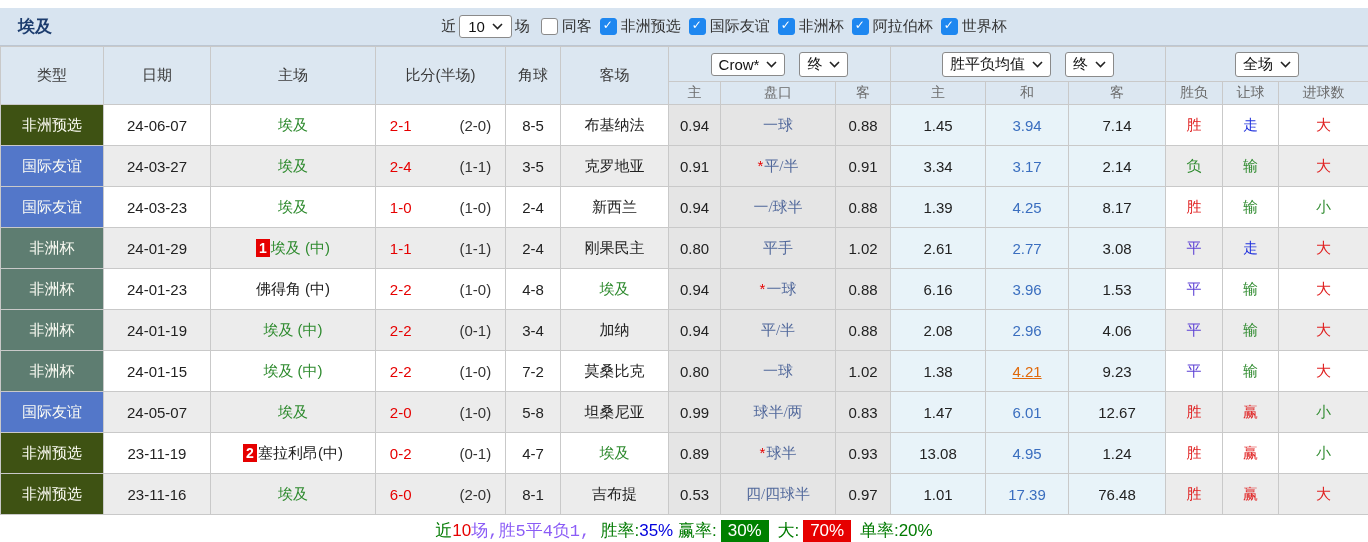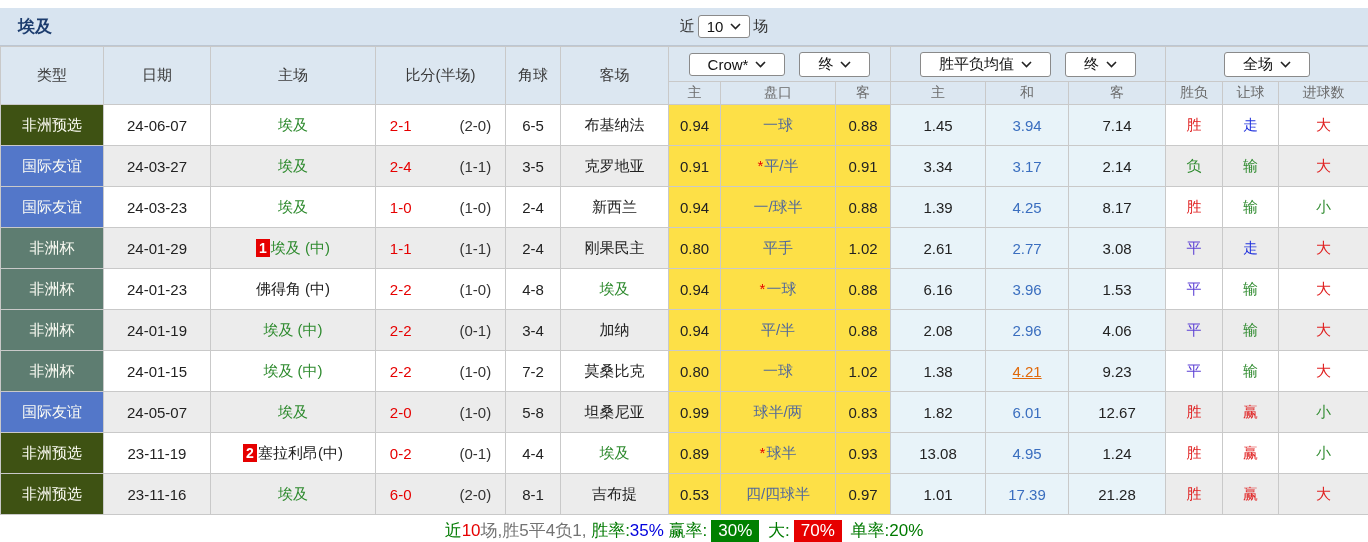--- a/index.html
+++ b/index.html
@@ -3,56 +3,56 @@
 <meta charset="utf-8">
 <style>
   html,body{margin:0;padding:0;background:#fff;}
   body{width:1368px;height:542px;font-family:"Liberation Sans","DejaVu Sans",sans-serif;overflow:hidden;}
   .page{width:1368px;height:386px;background:#fff;}
   
   .topstrip{height:8px;background:#fff;}
   .topbar{height:37px;background:#d8e4f0;display:flex;align-items:center;border-bottom:1px solid #bcC6d2;}
   .title{color:#1c3c6e;font-weight:bold;font-size:17px;margin-left:18px;white-space:nowrap;}
   .filters{flex:1;display:flex;align-items:center;justify-content:center;gap:3px;transform:translateX(14px);font-size:15px;color:#333;white-space:nowrap;}
-  .select{display:inline-flex;align-items:center;gap:7px;background:#fff;border:1px solid #8a8a8a;border-radius:3px;padding:2px 18px;font-size:15px;color:#111;cursor:default;}
+  .select{display:inline-flex;align-items:center;gap:7px;background:#fff;border:1px solid #8a8a8a;border-radius:3px;padding:2px 7px;font-size:15px;color:#111;cursor:default;}
   .select svg{display:block;}
   .cb{display:inline-block;width:15px;height:15px;border:1px solid #8a8a8a;border-radius:3px;background:#fff;margin:0 4px 0 8px;vertical-align:-3px;position:relative;}
   .cb.checked{background:#1e87f0;border-color:#1e87f0;}
   .cb.checked::after{content:"✓";position:absolute;left:2px;top:-1px;color:#fff;font-size:12px;font-weight:bold;}
   
   table{table-layout:fixed;width:1368px;border-collapse:collapse;}
   th,td{border:1px solid #c9c9c9;text-align:center;padding:0;overflow:hidden;white-space:nowrap;}
   thead th{background:#dce7f1;font-weight:normal;}
   tr.h1 th{height:34px;font-size:15px;color:#3a3a3a;}
   tr.h2 th{height:22px;font-size:14px;color:#6b6b6b;}
   tbody td{height:40px;font-size:15px;color:#222;background:#fff;}
   td.alt{background:#ececec;}
-  td.cream{background:#fde047;}
+  td.cream{background:#e5e5e5;}
   td.blue{background:#e8f3f9;}
   td.type-td{color:#fdfdf5;font-size:15px;}
   .focus{color:#2f8b2f;}
   .score-main{color:#e60000;}
   .half{color:#333;margin-left:48px;}
-  .handicap{color:#51689b;}
+  .handicap{color:#51689b;font-family:Liberation Serif, serif;}
   .star{color:#e60000;margin-right:1px;}
   .draw-col{color:#3a6ebf;}
   .hl-orange{color:#e0690a;text-decoration:underline;}
   .badge-num{display:inline-block;background:#e60000;color:#fff;font-weight:bold;font-size:14px;line-height:18px;padding:0 3px;margin-right:1px;}
   .c-red{color:#e02222;}
   .c-green{color:#2f8b2f;}
   .c-blue{color:#2233dd;}
   .c-violet{color:#5b3fd4;}
   .dd-wrap{display:flex;align-items:center;justify-content:center;gap:14px;}
   
   .summary{height:31px;display:flex;align-items:center;justify-content:center;font-size:17px;gap:0;}
   .summary span{white-space:pre;}
   .s-green{color:#007a00;}
   .s-red{color:#e60000;}
   .s-blue{color:#0000dd;}
-  .s-dark{color:#737373;}
+  .s-dark{color:#8b5cf6;font-family:Liberation Mono, monospace;}
   .box-green{background:#008000;color:#fff;padding:1px 7px;margin:12px 4px;}
   .box-red{background:#e60000;color:#fff;padding:1px 7px;margin:0 4px;}
 </style>
 </head>
 <body>
 
 <div class="page">
 
   <div class="topstrip"></div>
 
@@ -60,20 +60,34 @@
     <span class="title">埃及</span>
     <div class="filters">
       <span>近</span>
       <span class="select" style="padding:2px 8px;">
         <span>10</span>
         <svg width="11" height="7" viewBox="0 0 11 7">
             <path d="M1 1l4.5 4.5L10 1" stroke="#222" stroke-width="1.6" fill="none"></path>
           </svg>
       </span>
       <span>场</span>
+      <span id="filter-checkboxes" style="display:inline-flex;align-items:center;">
+          <span class="cb"></span>
+          <span>同客</span>
+          <span class="cb checked"></span>
+          <span>非洲预选</span>
+          <span class="cb checked"></span>
+          <span>国际友谊</span>
+          <span class="cb checked"></span>
+          <span>非洲杯</span>
+          <span class="cb checked"></span>
+          <span>阿拉伯杯</span>
+          <span class="cb checked"></span>
+          <span>世界杯</span>
+        </span>
     </div>
   </div>
 
   <table>
     <colgroup>
       <col style="width:103px">
         <col style="width:107px">
         <col style="width:165px">
         <col style="width:130px">
         <col style="width:55px">
@@ -150,21 +164,21 @@
         <th>让球</th>
         <th>进球数</th>
       </tr>
     </thead>
     <tbody id="rows">
         <tr>
           <td class="type-td" style="background: rgb(62, 82, 19);">非洲预选</td>
           <td>24-06-07</td>
           <td><span class="focus">埃及</span></td>
           <td><span class="score-main">2-1</span><span class="half">(2-0)</span></td>
-          <td>6-5</td>
+          <td>8-5</td>
           <td><span>布基纳法</span></td>
           <td class="cream">0.94</td>
           <td class="cream"><span class="handicap">一球</span></td>
           <td class="cream">0.88</td>
           <td class="blue">1.45</td>
           <td class="blue"><span class="draw-col">3.94</span></td>
           <td class="blue">7.14</td>
           <td><span class="c-red">胜</span></td>
           <td><span class="c-blue">走</span></td>
           <td><span class="c-red">大</span></td>
@@ -274,33 +288,33 @@
         <tr>
           <td class="type-td" style="background: rgb(83, 119, 201);">国际友谊</td>
           <td class="alt">24-05-07</td>
           <td class="alt"><span class="focus">埃及</span></td>
           <td class="alt"><span class="score-main">2-0</span><span class="half">(1-0)</span></td>
           <td class="alt">5-8</td>
           <td class="alt"><span>坦桑尼亚</span></td>
           <td class="cream">0.99</td>
           <td class="cream"><span class="handicap">球半/两</span></td>
           <td class="cream">0.83</td>
-          <td class="blue">1.82</td>
+          <td class="blue">1.47</td>
           <td class="blue"><span class="draw-col">6.01</span></td>
           <td class="blue">12.67</td>
           <td class="alt"><span class="c-red">胜</span></td>
           <td class="alt"><span class="c-red">赢</span></td>
           <td class="alt"><span class="c-green">小</span></td>
         </tr>
         <tr>
           <td class="type-td" style="background: rgb(62, 82, 19);">非洲预选</td>
           <td>23-11-19</td>
           <td><span class="badge-num">2</span><span>塞拉利昂(中)</span></td>
           <td><span class="score-main">0-2</span><span class="half">(0-1)</span></td>
-          <td>4-4</td>
+          <td>4-7</td>
           <td><span class="focus">埃及</span></td>
           <td class="cream">0.89</td>
           <td class="cream"><span class="star">*</span><span class="handicap">球半</span></td>
           <td class="cream">0.93</td>
           <td class="blue">13.08</td>
           <td class="blue"><span class="draw-col">4.95</span></td>
           <td class="blue">1.24</td>
           <td><span class="c-red">胜</span></td>
           <td><span class="c-red">赢</span></td>
           <td><span class="c-green">小</span></td>
@@ -310,21 +324,21 @@
           <td class="alt">23-11-16</td>
           <td class="alt"><span class="focus">埃及</span></td>
           <td class="alt"><span class="score-main">6-0</span><span class="half">(2-0)</span></td>
           <td class="alt">8-1</td>
           <td class="alt"><span>吉布提</span></td>
           <td class="cream">0.53</td>
           <td class="cream"><span class="handicap">四/四球半</span></td>
           <td class="cream">0.97</td>
           <td class="blue">1.01</td>
           <td class="blue"><span class="draw-col">17.39</span></td>
-          <td class="blue">21.28</td>
+          <td class="blue">76.48</td>
           <td class="alt"><span class="c-red">胜</span></td>
           <td class="alt"><span class="c-red">赢</span></td>
           <td class="alt"><span class="c-red">大</span></td>
         </tr>
       </tbody>
   </table>
 
   <div class="summary" id="summary">
       <span class="s-green">近</span>
       <span class="s-red">10</span>

